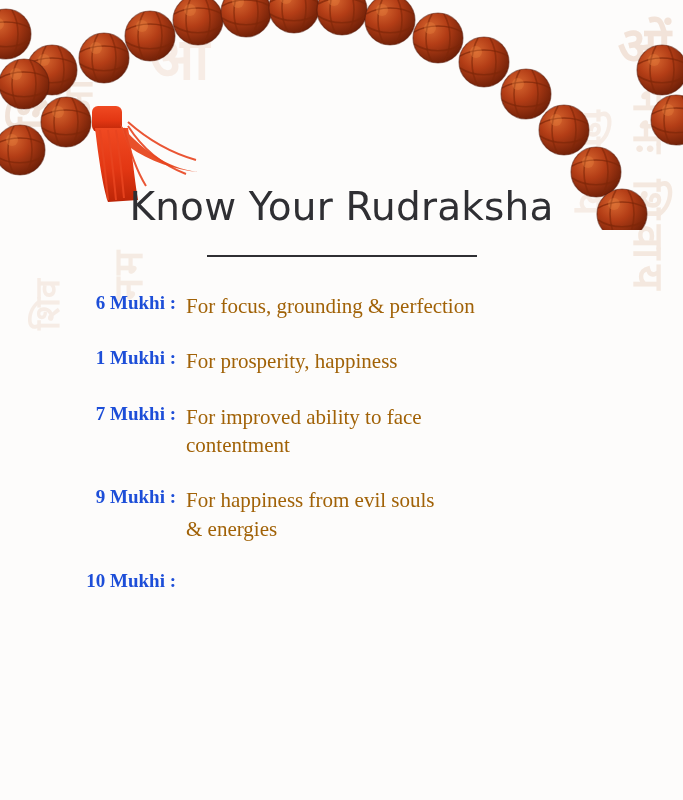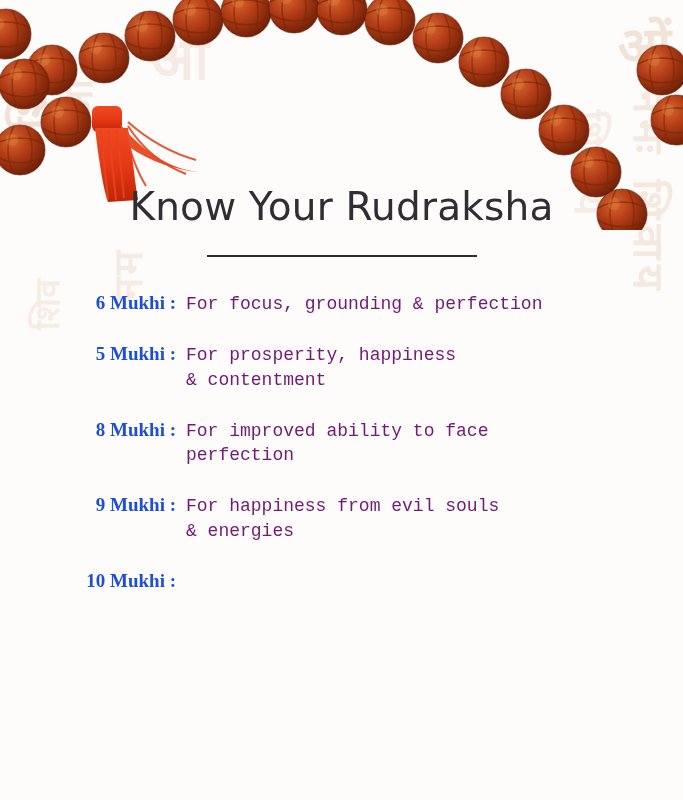--- a/index.html
+++ b/index.html
@@ -90,23 +90,23 @@
     padding-right: 10px;
     font-family: "Liberation Serif", serif;
     font-size: 19px;
     font-weight: 700;
     color: #1d4ed8;
     white-space: nowrap;
     line-height: 1.25;
   }
   .row-desc {
     flex: 1 1 auto;
-    font-family: Liberation Mono, monospace;
-    font-size: 18px;
-    color: #701a75;
+    font-family: Liberation Serif, serif;
+    font-size: 21px;
+    color: #a16207;
     line-height: 1.35;
     padding-top: 1px;
   }
   .row-desc .l2 { display: block; }
 </style>
 </head>
 <body>
 
 <div class="watermark-layer">
   <div class="wm wm-1">शि</div>
@@ -193,32 +193,31 @@
   <div class="list">
 
     <div class="row">
       <div class="row-label">6 Mukhi :</div>
       <div class="row-desc">
         <span>For focus, grounding &amp; perfection</span>
       </div>
     </div>
 
     <div class="row">
-      <div class="row-label">5 Mukhi :</div>
+      <div class="row-label">1 Mukhi :</div>
       <div class="row-desc">
         <span>For prosperity, happiness</span>
-        <span class="l2">&amp; contentment</span>
-      </div>
-    </div>
-
-    <div class="row">
-      <div class="row-label">8 Mukhi :</div>
+      </div>
+    </div>
+
+    <div class="row">
+      <div class="row-label">7 Mukhi :</div>
       <div class="row-desc">
         <span>For improved ability to face</span>
-        <span class="l2">perfection</span>
+        <span class="l2">contentment</span>
       </div>
     </div>
 
     <div class="row">
       <div class="row-label">9 Mukhi :</div>
       <div class="row-desc">
         <span>For happiness from evil souls</span>
         <span class="l2">&amp; energies</span>
       </div>
     </div>

